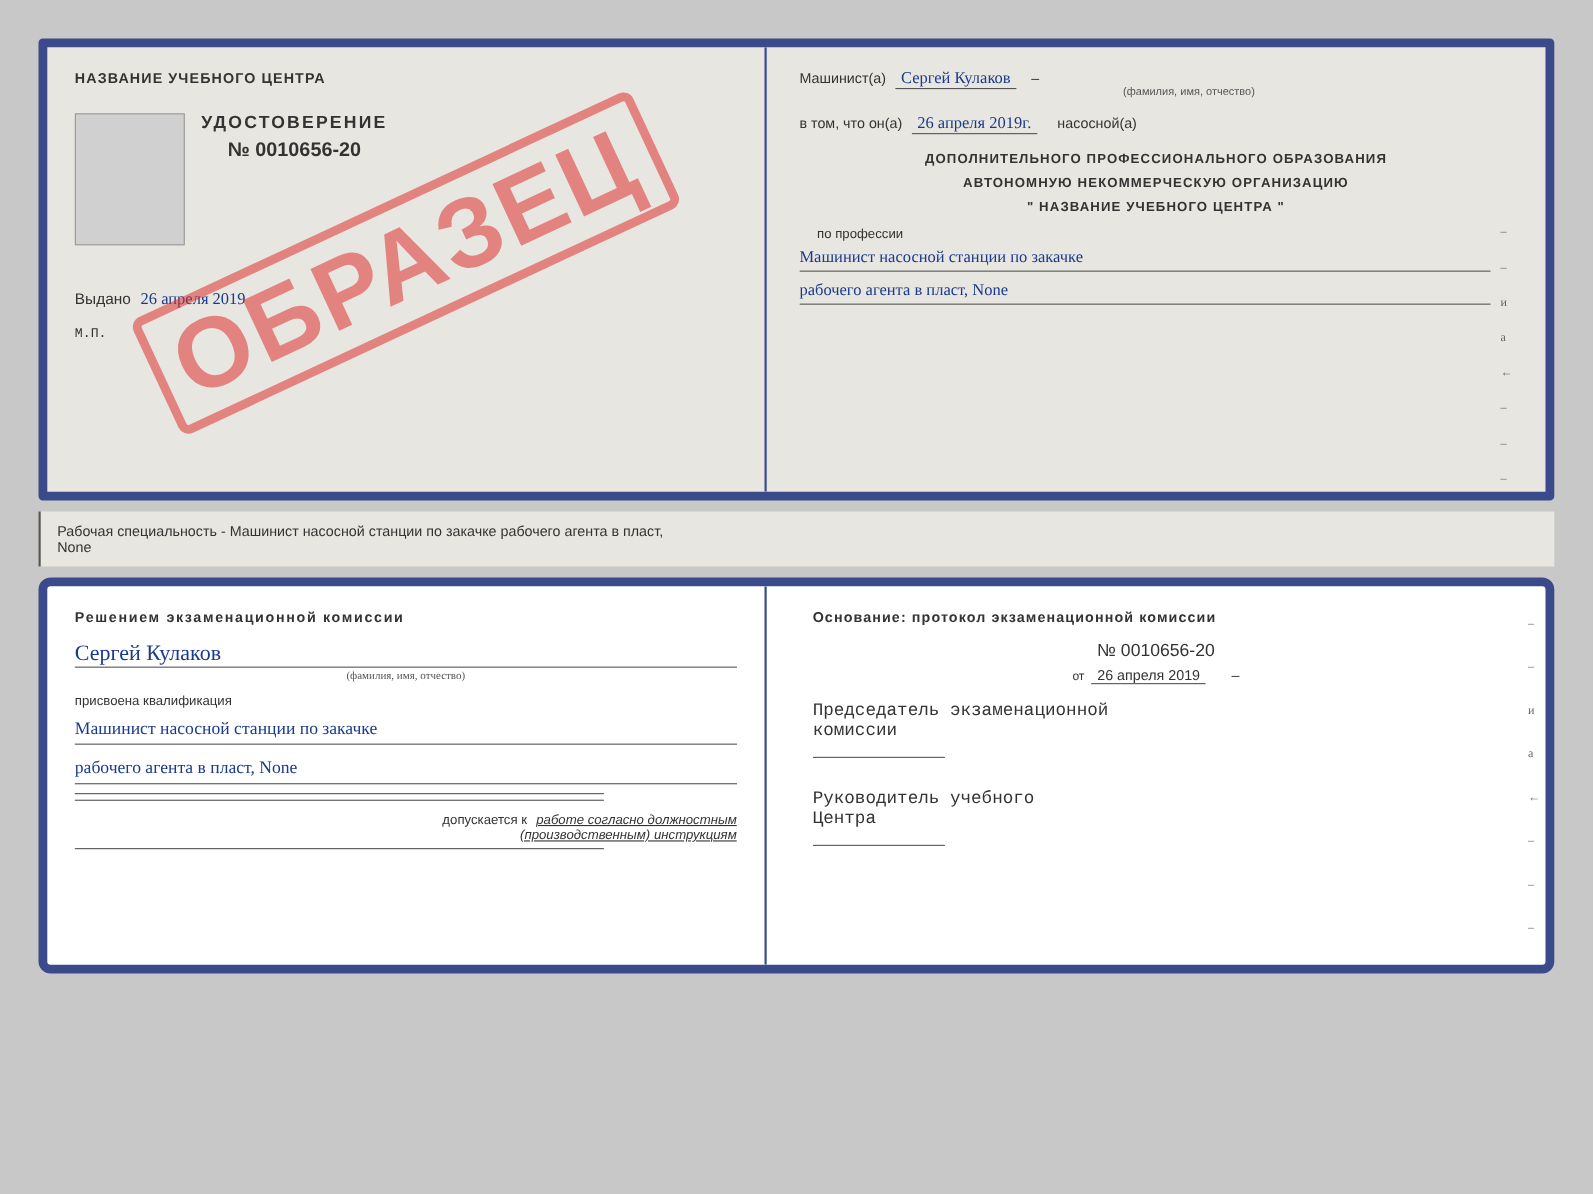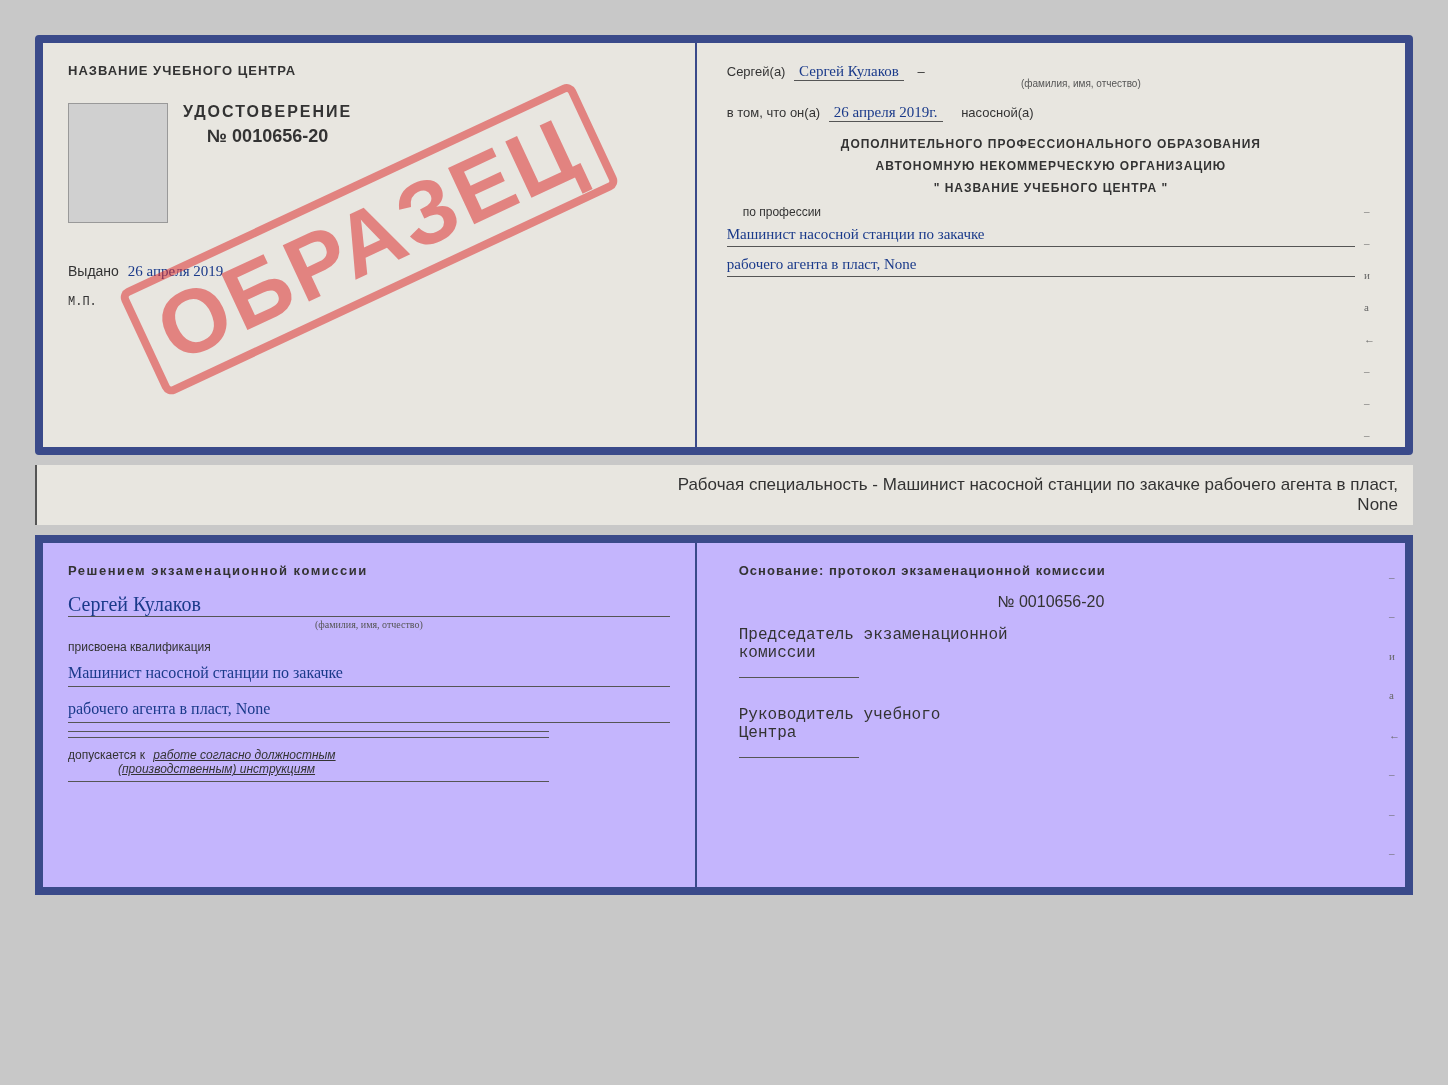--- a/index.html
+++ b/index.html
@@ -159,33 +159,32 @@
       display: block;
       width: 100%;
       margin-bottom: 5px;
       line-height: 1.6;
     }
 
     
     .info-bar {
       background: #e8e6e0;
       padding: 10px 15px;
-      font-size: 17px;
+      font-size: 13px;
       font-family: Arial, sans-serif;
       color: #333;
       margin-bottom: 10px;
       border-left: 2px solid #555;
-      text-align: right;
     }
 
     
     .cert-bottom {
-      background: #c4b5fd;
+      background: #ffffff;
       border: 8px solid #3a4a8a;
-      border-radius: 0;
+      border-radius: 11px;
       display: flex;
       width: 100%;
       min-height: 360px;
       position: relative;
       overflow: hidden;
     }
 
     .cert-bottom-left {
       width: 48%;
       border-right: 2px solid #3a4a8a;
@@ -323,21 +322,21 @@
       </div>
 
       <div class="mp-line">М.П.</div>
 
       <div class="obrazec-stamp">ОБРАЗЕЦ</div>
     </div>
 
     <div class="cert-right">
 
       <div class="field-row" style="margin-bottom:5px;">
-        <span class="label">Сергей(а)</span>
+        <span class="label">Машинист(а)</span>
         <span class="inline-value" style="margin-left:5px;">Сергей Кулаков</span>
         <span style="margin-left:10px; font-size:13px;">–</span>
         <div style="font-size:10px; color:#555; text-align:center; margin-left:60px; margin-top:-3px;">(фамилия, имя, отчество)</div>
       </div>
 
       <div class="field-row" style="margin-top:15px;">
         <span class="label">в том, что он(а)</span>
         <span class="inline-value" style="margin-left:5px;">26 апреля 2019г.</span>
         <span style="margin-left:15px; font-size:13px; font-family:Arial,sans-serif;">насосной(а)</span>
       </div>
@@ -384,35 +383,40 @@
       </div>
 
       <div class="prisvoena">присвоена квалификация</div>
 
       <span class="qual-cursive">Машинист насосной станции по закачке</span>
       <span class="qual-cursive">рабочего агента в пласт, None</span>
 
       <div style="border-bottom: 1px solid #555; margin: 5px 0; width:80%;"></div>
       <div style="border-bottom: 1px solid #555; margin: 5px 0; width:80%;"></div>
 
-      <div class="dopuskaetsya" style="margin-top:10px; border-top:none; font-size:12px; font-family:Arial,sans-serif;">
+      <div class="dopuskaetsya" style="margin-top:10px; border-top:none; font-size:12px; font-family:Arial,sans-serif;text-align:right;">
         <span>допускается к</span>
         <span class="dopusk-italic" style="margin-left:5px;">работе согласно должностным</span>
         <br>
         <span class="dopusk-italic" style="margin-left:50px;">(производственным) инструкциям</span>
       </div>
       <div style="border-bottom: 1px solid #555; margin: 5px 0; width:80%;"></div>
     </div>
 
     <div class="cert-bottom-right" style="position:relative;">
 
       <div class="osnovanie-title">Основание:  протокол  экзаменационной  комиссии</div>
 
       <div class="protocol-number">№  0010656-20</div>
 
+      <div class="protocol-date">
+        <span style="font-size:11px;">от</span>
+        <span style="margin-left:3px; border-bottom:1px solid #555; display:inline-block; padding:0 5px;">26 апреля 2019</span>
+        <span style="margin-left:20px;">–</span>
+      </div>
 
       <div class="signature-line" style="margin-top:15px;">
         <div>Председатель экзаменационной</div>
         <div>комиссии</div>
         <div class="sig-underline"></div>
       </div>
 
       <div class="signature-line" style="margin-top:20px;">
         <div>Руководитель учебного</div>
         <div>Центра</div>

